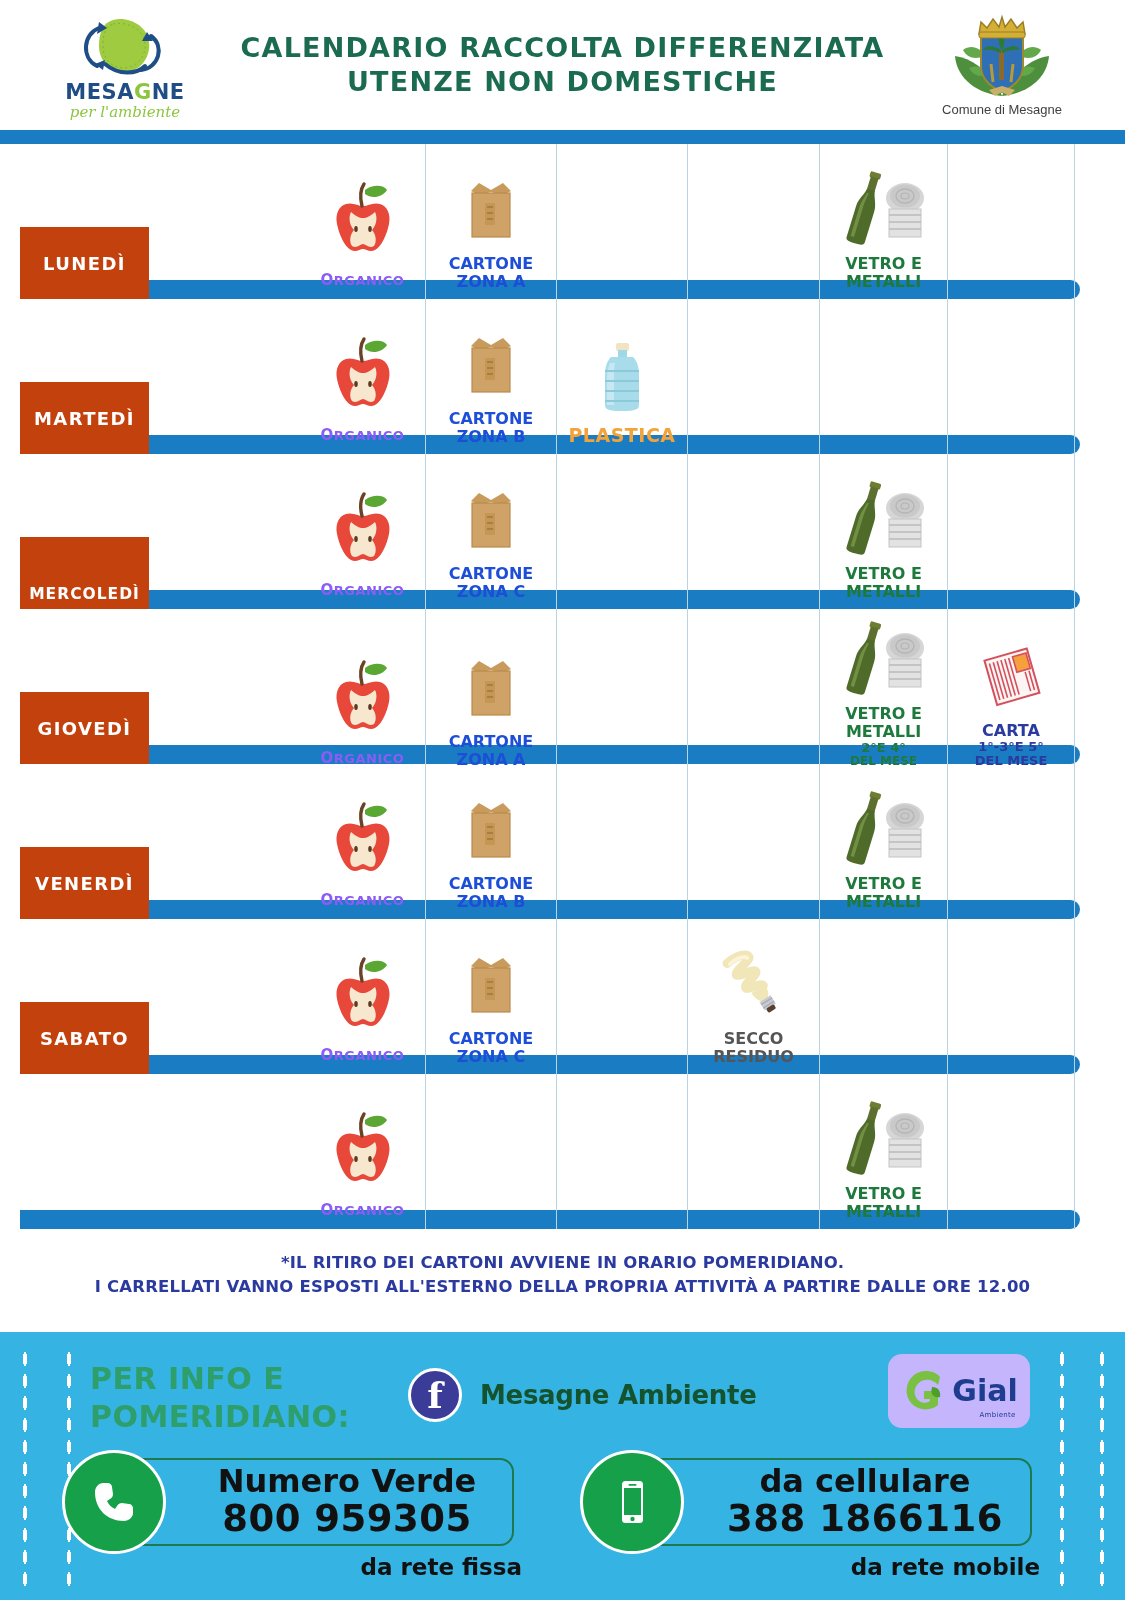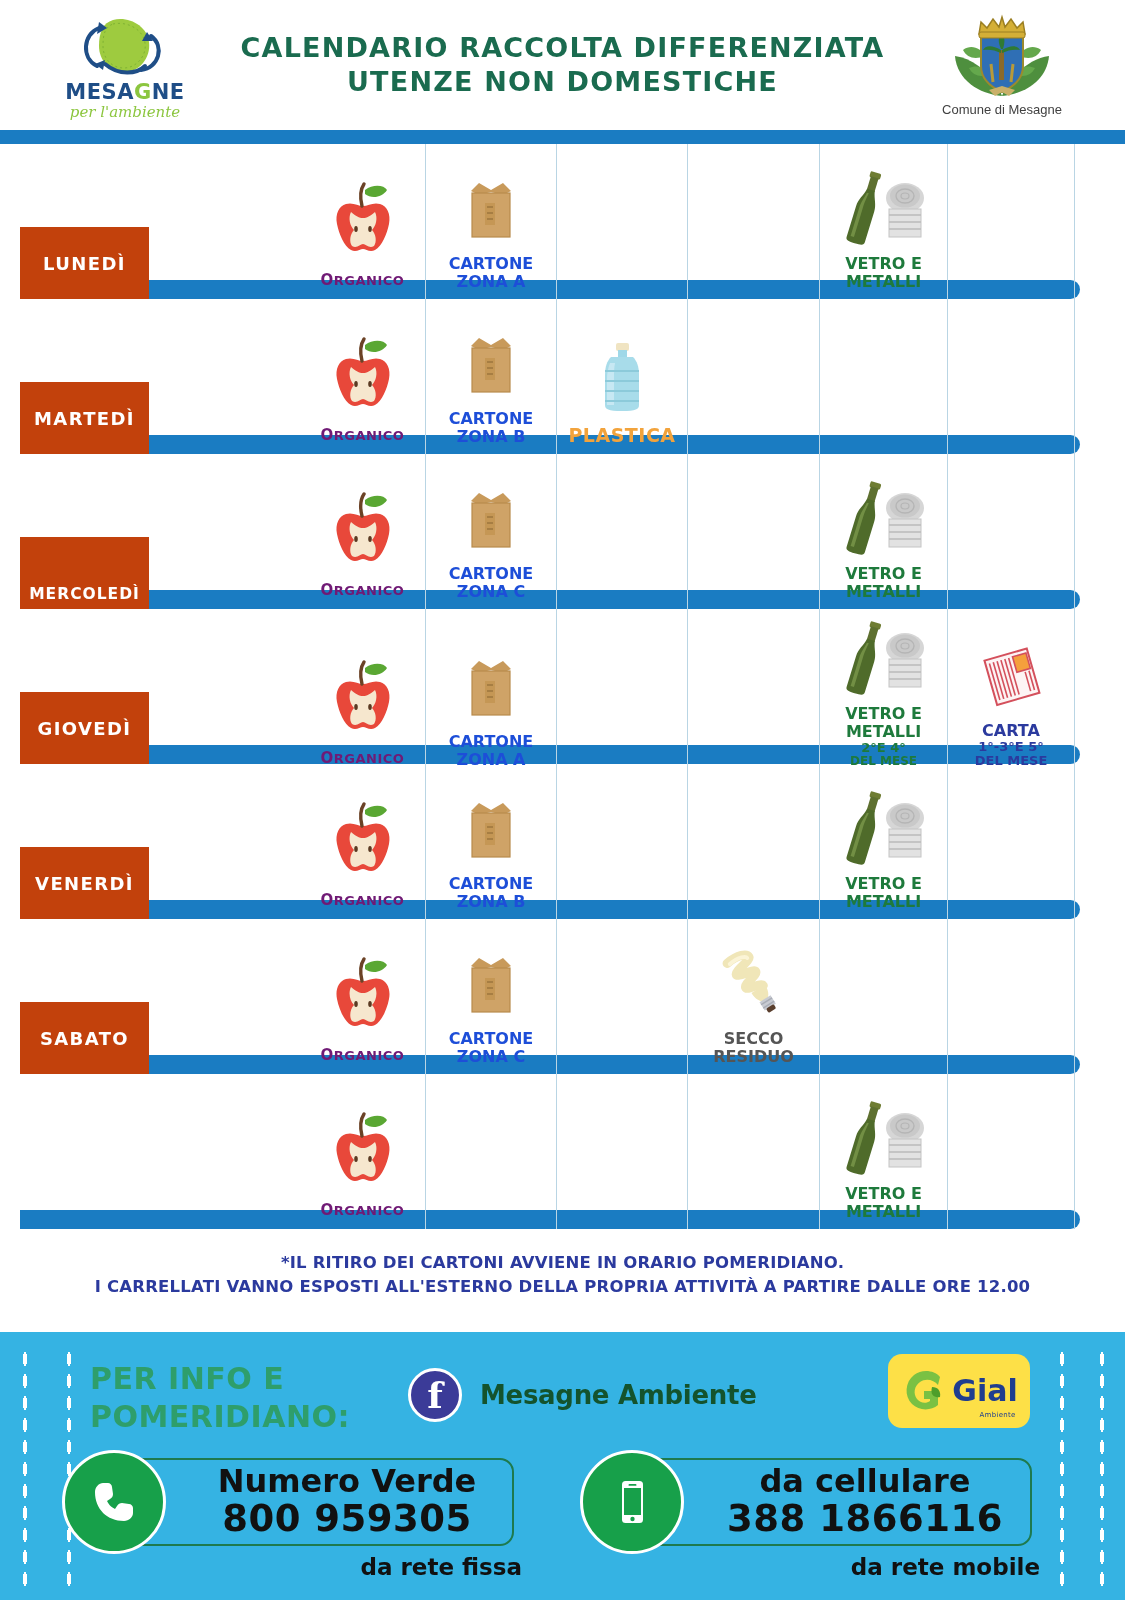--- a/index.html
+++ b/index.html
@@ -127,21 +127,21 @@
   .item-label {
     text-align: center;
     line-height: 1.12;
     font-family: "DejaVu Sans", sans-serif;
     font-weight: bold;
     font-size: 16px;
     z-index: 4;
     position: relative;
   }
   .lbl-organico {
-    color: #701a75;
+    color: #8b5cf6;
     font-size: 19px;
     letter-spacing: .5px;
     font-variant: small-caps;
     text-transform: lowercase;
   }
   .lbl-organico::first-letter { font-size: 22px; }
   .lbl-cartone { color: #1d4ed8; }
   .lbl-plastica { color: #f2a33c; font-size: 19px; letter-spacing: .5px; }
   .lbl-vetro { color: #1e7a3c; }
   .lbl-secco { color: #555; }
@@ -214,21 +214,21 @@
   .fb-name {
     color: #14532d;
     font-family: "DejaVu Sans", sans-serif;
     font-weight: bold; font-size: 26px;
     letter-spacing: -0.3px;
   }
   .gial-box {
     position: absolute;
     right: 95px; top: 22px;
     width: 142px; height: 74px;
-    background: #fde047;
+    background: #c4b5fd;
     border-radius: 14px;
     display: flex; align-items: center; justify-content: center;
     gap: 6px;
   }
   .gial-text {
     color: #1f3d8f;
     font-family: "DejaVu Sans", sans-serif;
     font-weight: bold; font-size: 30px; line-height: 1;
     position: relative;
   }

